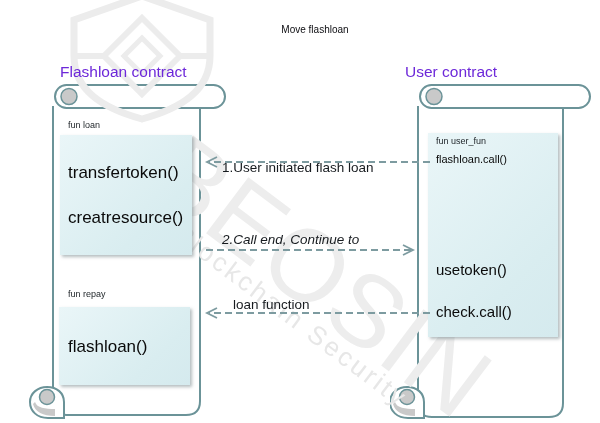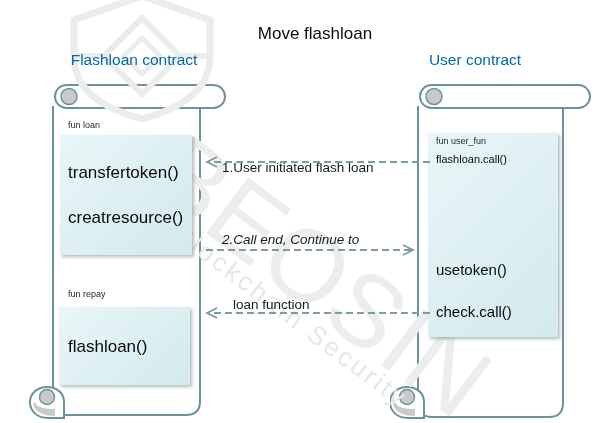--- a/index.html
+++ b/index.html
@@ -26,22 +26,22 @@
   .code-box{
     position:absolute;z-index:3;
     background:linear-gradient(135deg,#eaf6f8 0%,#d9edf0 70%,#d5eaee 100%);
     box-shadow:2px 2px 3px rgba(110,125,130,0.5);
   }
   #box-loan{left:60px;top:135px;width:132px;height:120px;}
   #box-repay{left:59px;top:307px;width:131px;height:78px;}
   #box-user{left:428px;top:133px;width:130px;height:204px;}
   
   .txt{position:absolute;z-index:5;white-space:nowrap;}
-  .page-title{left:240px;top:24px;width:150px;text-align:center;font-size:17px;color:#0c0c10;}
-  .hdr{font-size:15.5px;color:#0369a1;text-align:center;}
+  .page-title{left:240px;top:24px;width:150px;text-align:center;font-size:10px;color:#0c0c10;}
+  .hdr{font-size:15.5px;color:#6d28d9;margin-top:12px;}
   #hdr-left{left:60px;top:51px;width:148px;}
   #hdr-right{left:405px;top:51px;width:140px;}
   .fn-label{font-size:9px;color:#23292d;}
   #lbl-loan{left:68px;top:120px;}
   #lbl-repay{left:68px;top:289px;}
   #lbl-user{left:436px;top:119px;margin-top:17px;}
   .fn{font-size:17px;color:#0a0a0a;}
   #fn-transfertoken{left:68px;top:163px;}
   #fn-creatresource{left:68px;top:208px;}
   #fn-checkrepay{left:68px;top:337px;}

